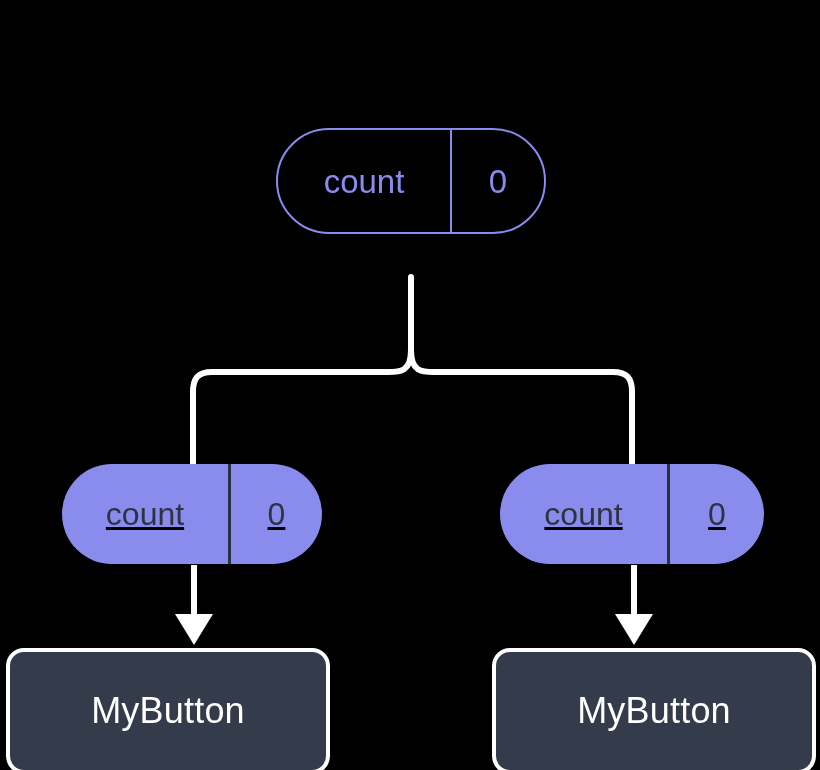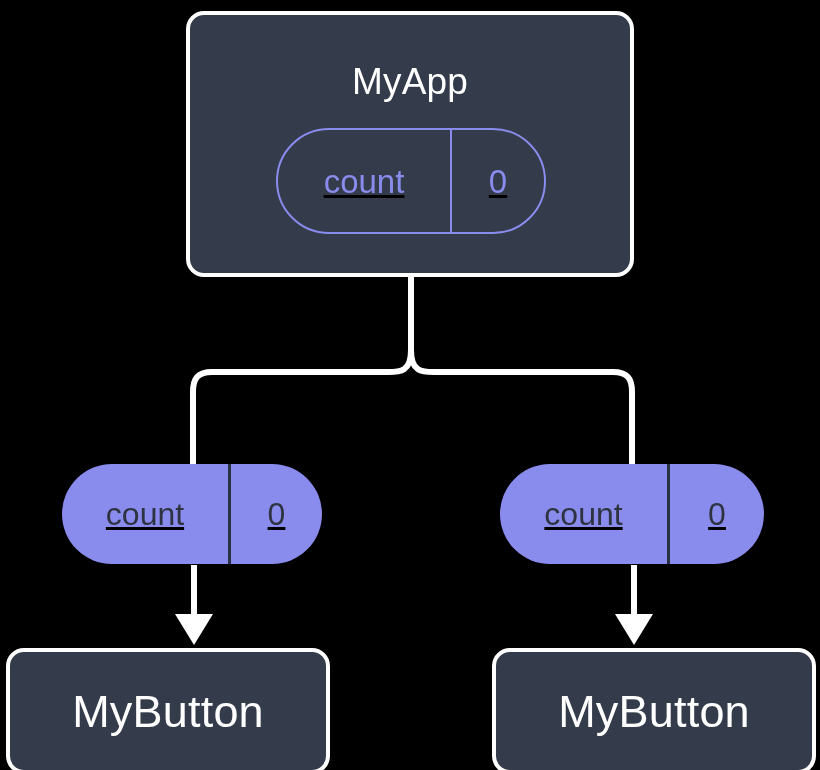--- a/index.html
+++ b/index.html
@@ -55,21 +55,21 @@
   }
   #box-btn-left {
     left: 6px;
     top: 648px;
   }
   #box-btn-right {
     left: 492px;
     top: 648px;
   }
   .btn-box .node-title {
-    font-size: 45px;
+    font-size: 36px;
   }
 
   
   .pill {
     position: absolute;
     display: flex;
     align-items: stretch;
     box-sizing: border-box;
     border-radius: 999px;
     overflow: hidden;
@@ -146,23 +146,20 @@
 
     <path d="M411,350 C411,372 422,372 434,372 L613,372 C627,372 632,378 632,392 L632,466" fill="none" stroke="#ffffff" stroke-width="6" stroke-linecap="round" stroke-linejoin="round"></path>
 
     <path d="M194,565 L194,628" fill="none" stroke="#ffffff" stroke-width="6" stroke-linecap="butt"></path>
     <path d="M194,645 L175,614 L213,614 Z" fill="#ffffff"></path>
 
     <path d="M634,565 L634,628" fill="none" stroke="#ffffff" stroke-width="6" stroke-linecap="butt"></path>
     <path d="M634,645 L615,614 L653,614 Z" fill="#ffffff"></path>
   </svg>
 
-  <div class="node-box" id="box-myapp">
-    <div class="node-title">MyApp</div>
-  </div>
 
   <div class="pill" id="pill-myapp">
     <div class="pill-key">count</div>
     <div class="pill-val">0</div>
   </div>
 
   <div class="pill pill-filled" id="pill-left">
     <div class="pill-key">count</div>
     <div class="pill-val">0</div>
   </div>

